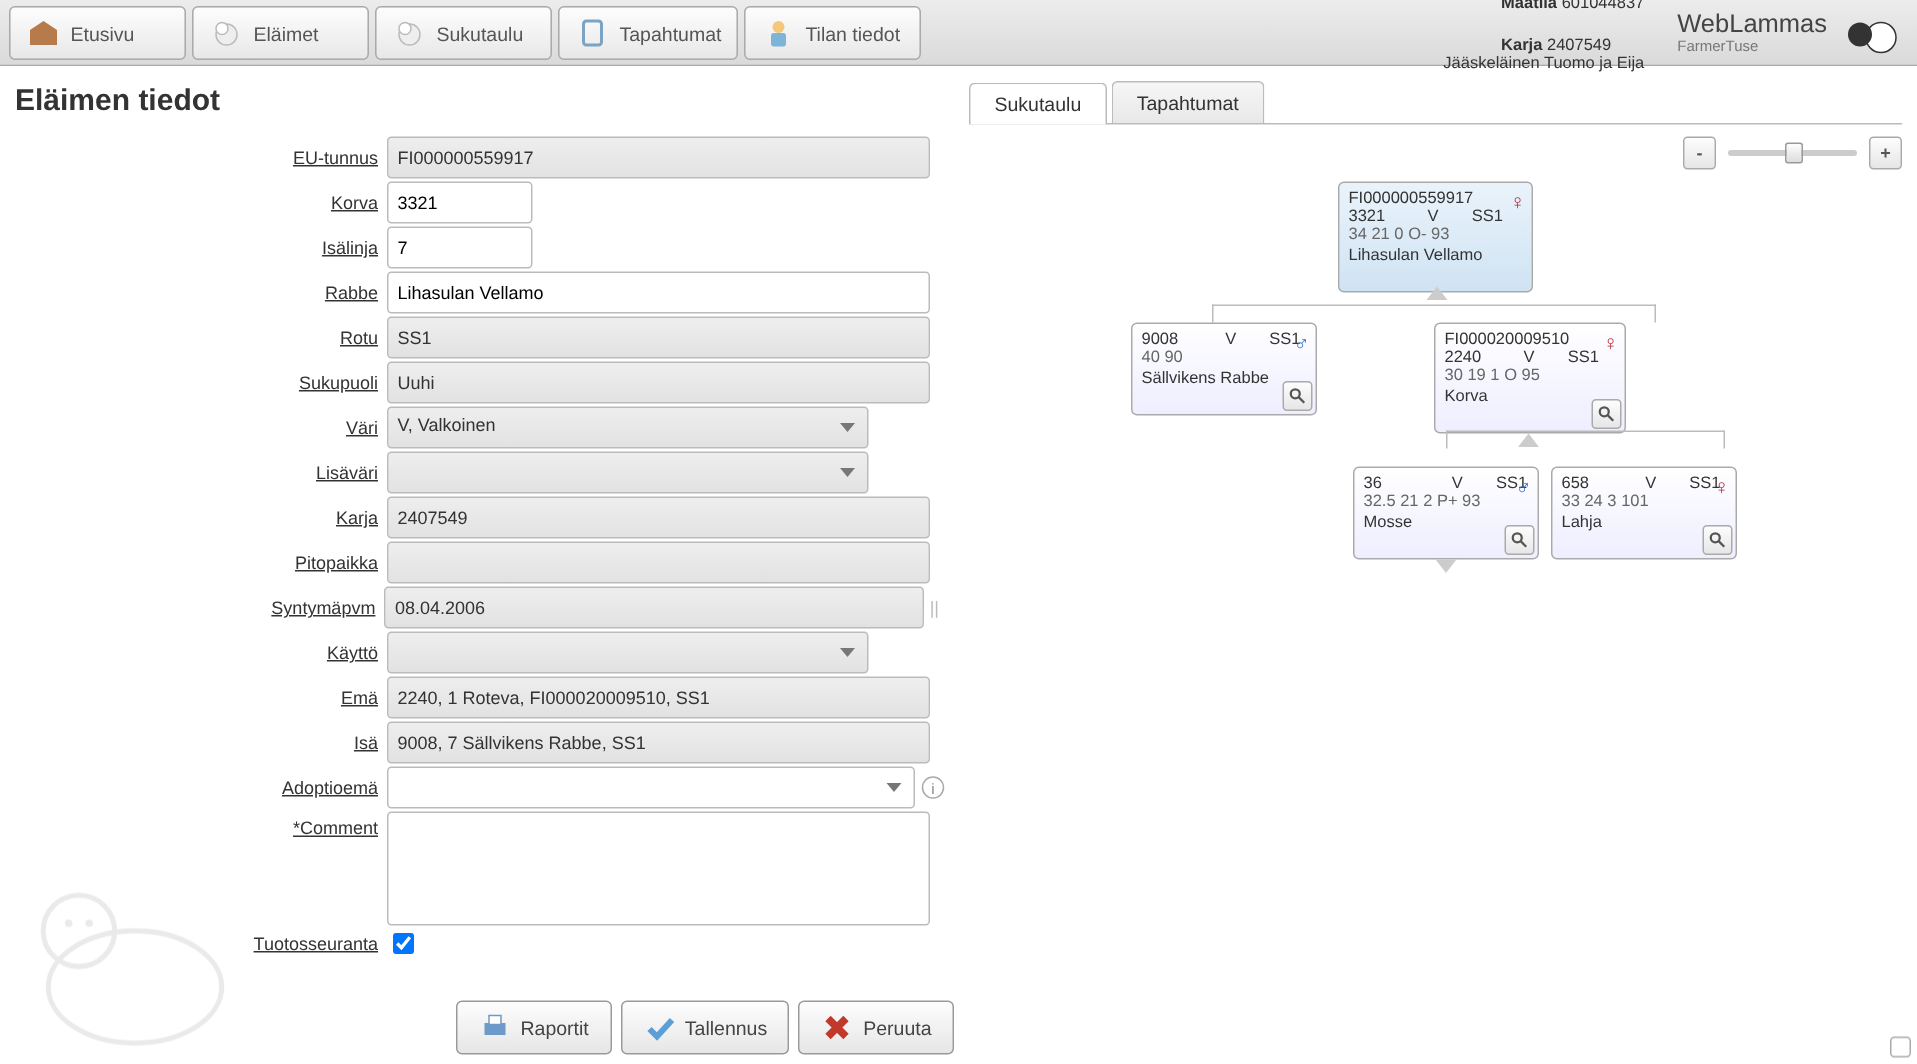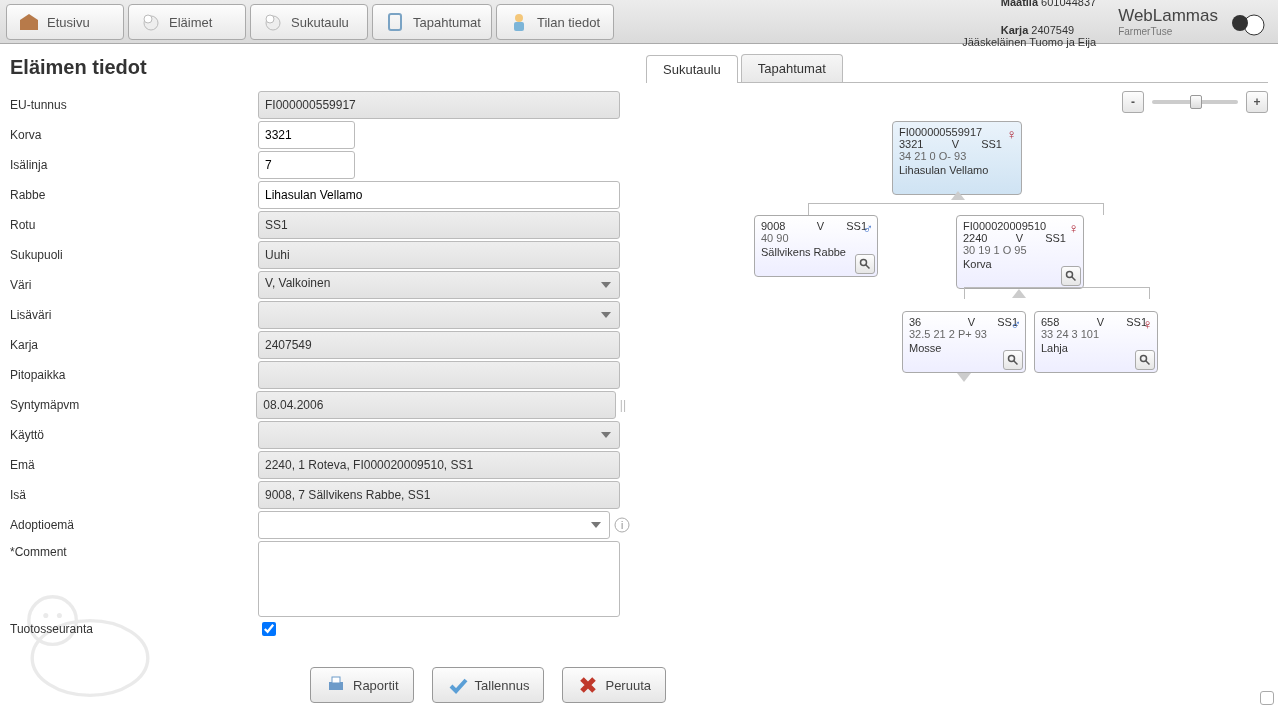--- a/index.html
+++ b/index.html
@@ -16,32 +16,32 @@
   .brand .user { font-size:10px; color:#777; }
   .brand svg { width:42px; height:34px; }
 
   .main { display:flex; }
   .left { width:640px; padding:10px 10px 40px 10px; position:relative; }
   .right { flex:1; padding:10px 10px 10px 6px; }
 
   h2.page-title { font-size:20px; font-weight:bold; margin:2px 0 12px 0; color:#333; }
 
   .form-row { display:flex; align-items:center; margin-bottom:2px; }
-  .form-label { width:248px; padding-right:20px; font-size:12px; color:#333; }
+  .form-label { width:248px; text-align:right; padding-right:6px; font-size:12px; color:#333;text-decoration:underline; }
   .field { height:28px; border:1px solid #bbb; border-radius:3px; background:linear-gradient(#f6f6f6,#ececec); padding:4px 6px; font-size:12px; }
   .field.ro { background:linear-gradient(#eeeeee,#e2e2e2); color:#333; }
   .field.edit { background:#fff; }
   .field.w-long { width:362px; }
   .field.w-short { width:97px; }
-  .field.dropdown { width:362px; position:relative; }
+  .field.dropdown { width:321px; position:relative; }
   .field.dropdown::after { content:''; position:absolute; right:8px; top:10px; border-left:5px solid transparent; border-right:5px solid transparent; border-top:6px solid #777; }
   textarea.field { height:76px; resize:none; }
   .checkbox { width:14px; height:14px; }
 
-  .btn-row { display:flex; gap:18px; margin-top:28px; justify-content:flex-start; padding-left:300px; }
+  .btn-row { display:flex; gap:6px; margin-top:28px; justify-content:center; padding-left:300px; }
   .btn { height:36px; border:1px solid #999; border-radius:4px; background:linear-gradient(#fdfdfd,#e6e6e6); padding:0 14px; cursor:pointer; display:flex; align-items:center; gap:6px; font-size:13px; color:#444; }
   .btn svg { width:22px; height:22px; }
 
   .right-tabs { display:flex; border-bottom:1px solid #bbb; margin-bottom:8px; }
   .right-tab { padding:6px 16px; border:1px solid #bbb; border-bottom:none; border-radius:4px 4px 0 0; background:linear-gradient(#f6f6f6,#e8e8e8); margin-right:3px; cursor:pointer; font-size:13px; }
   .right-tab.active { background:#fff; position:relative; top:1px; }
 
   .zoom-ctrl { display:flex; align-items:center; gap:8px; justify-content:flex-end; margin-bottom:4px; }
   .sq { width:22px; height:22px; border:1px solid #aaa; border-radius:3px; background:linear-gradient(#fdfdfd,#e6e6e6); display:flex; align-items:center; justify-content:center; cursor:pointer; font-weight:bold; color:#555; }
   .slider { position:relative; width:86px; height:4px; background:#ccc; border-radius:2px; }

